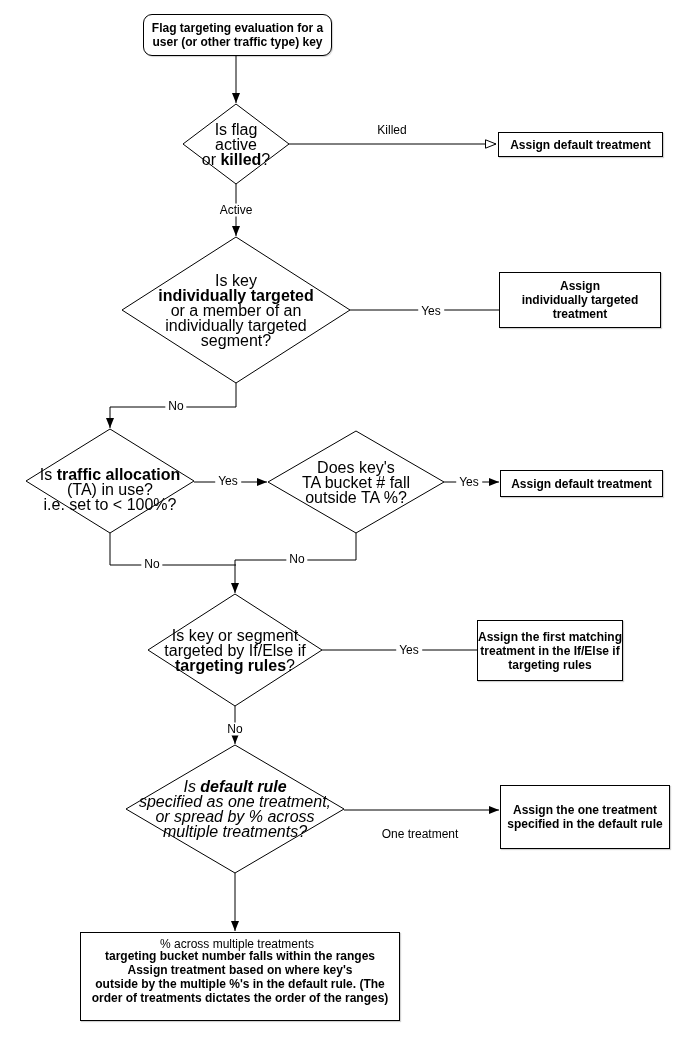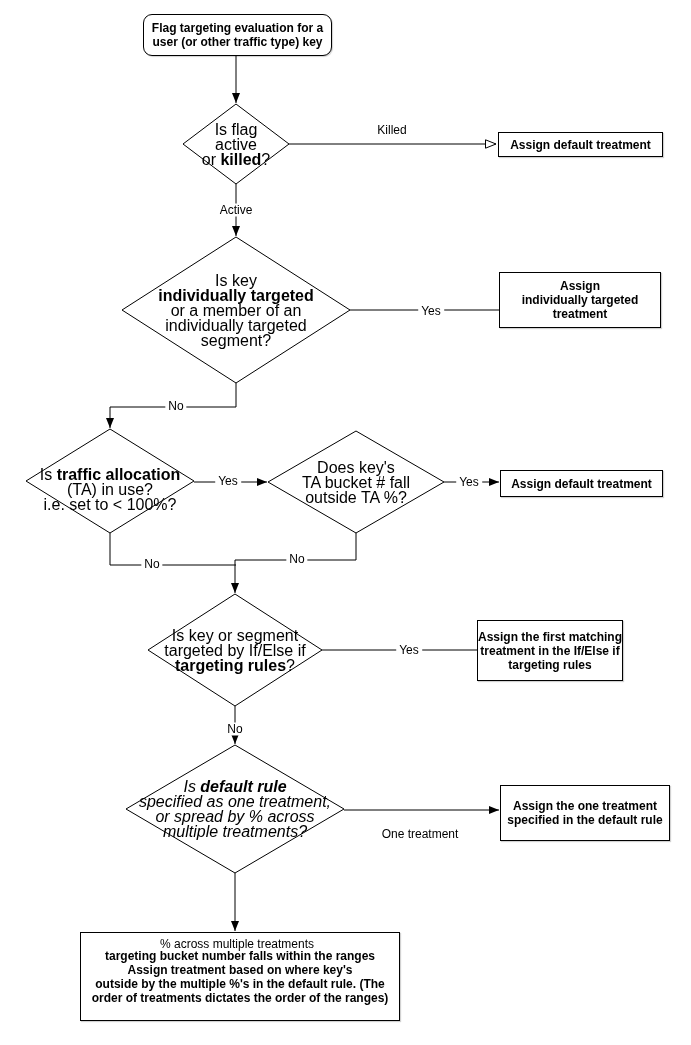--- a/index.html
+++ b/index.html
@@ -84,21 +84,21 @@
   <div class="rect" style="left:500px;top:470px;width:163px;height:27px;">
     <div class="ln">Assign default treatment</div>
   </div>
 
   <div class="rect" style="left:477px;top:620px;width:146px;height:61px;">
     <div class="ln">Assign the first matching</div>
     <div class="ln">treatment in the If/Else if</div>
     <div class="ln">targeting rules</div>
   </div>
 
-  <div class="rect" style="left:500px;top:785px;width:170px;height:56px;">
+  <div class="rect" style="left:500px;top:785px;width:170px;height:64px;">
     <div class="ln">Assign the one treatment</div>
     <div class="ln">specified in the default rule</div>
   </div>
 
   <div class="rect" style="left:80px;top:932px;width:320px;height:89px;">
     <div class="ln">targeting bucket number falls within the ranges</div>
     <div class="ln">Assign treatment based on where key's</div>
     <div class="ln">outside by the multiple %'s in the default rule. (The</div>
     <div class="ln">order of treatments dictates the order of the ranges)</div>
   </div>

